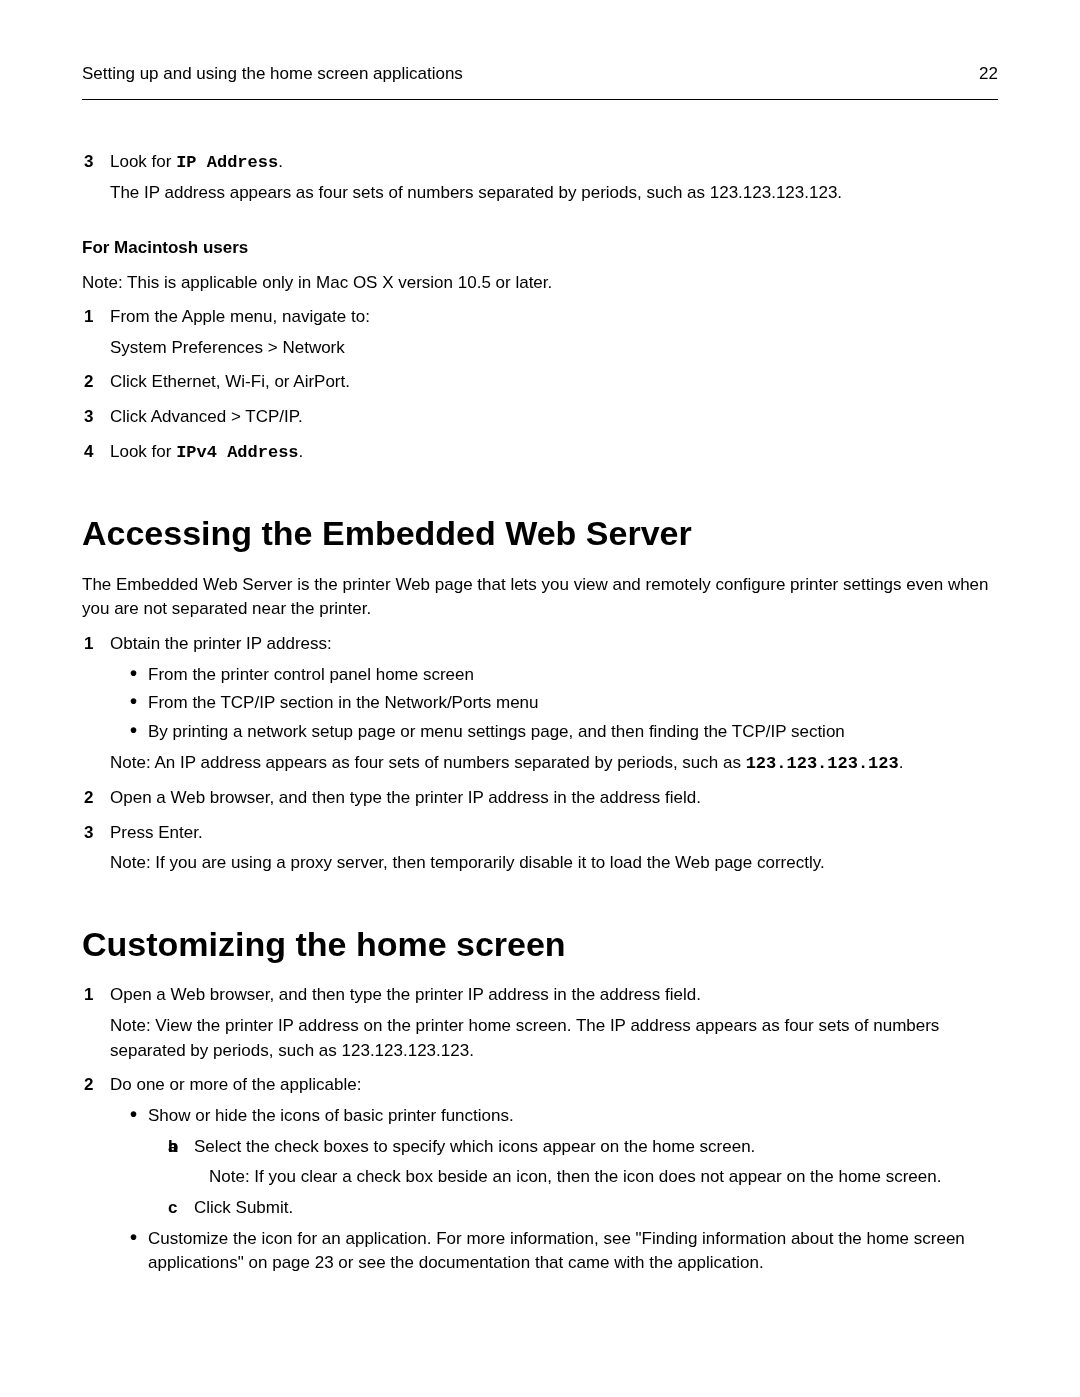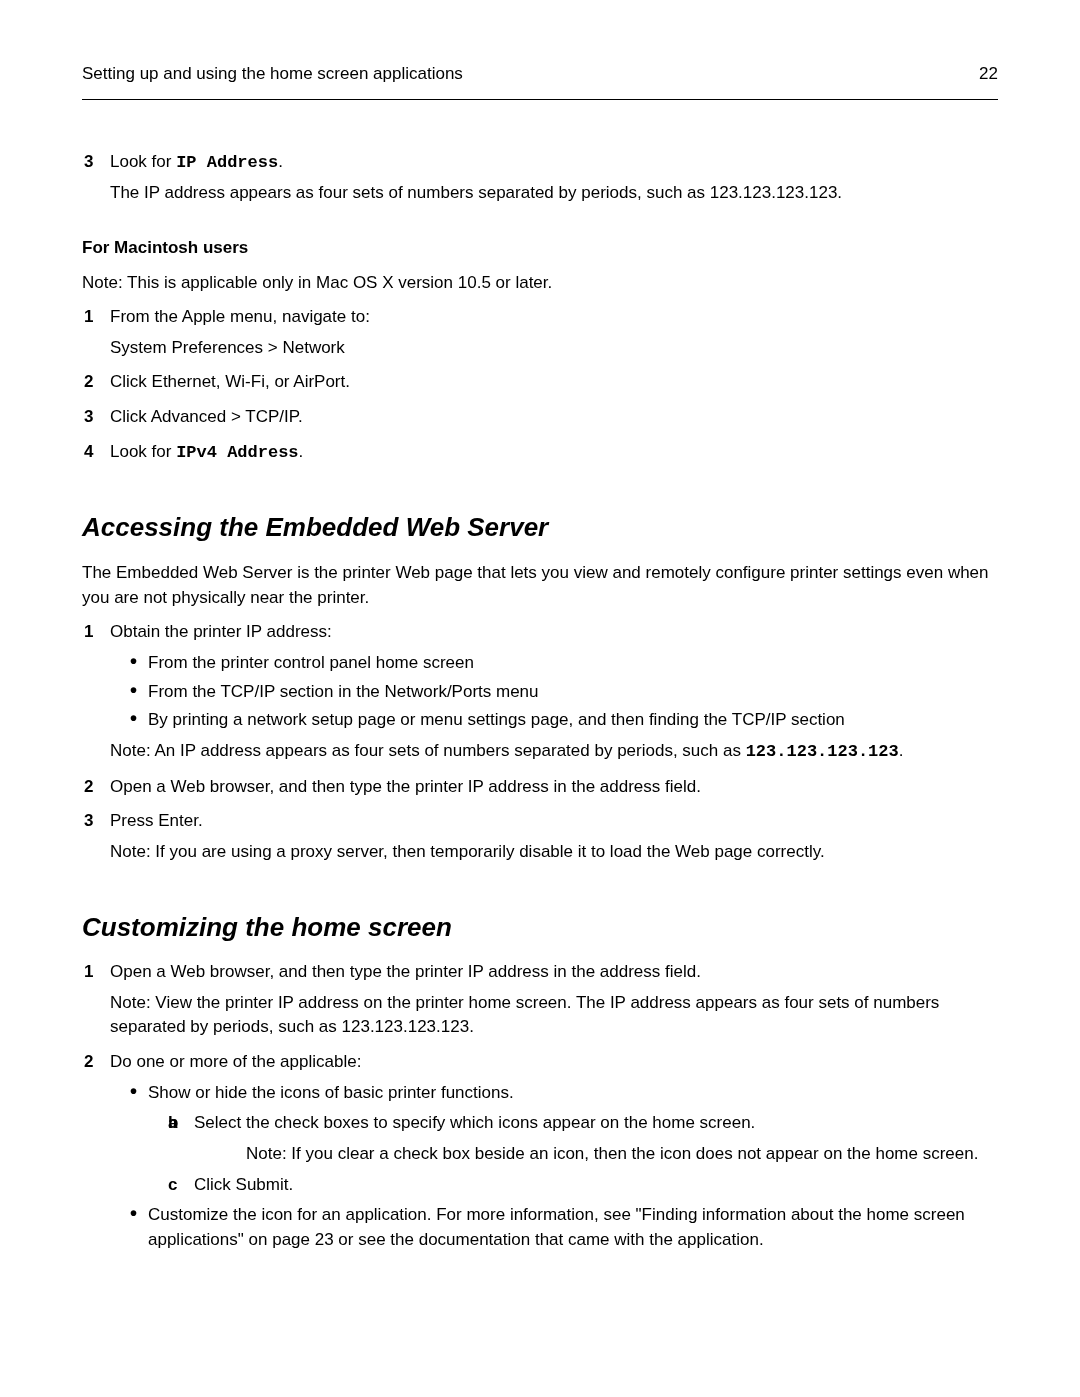--- a/index.html
+++ b/index.html
@@ -16,24 +16,23 @@
     display: flex;
     justify-content: space-between;
     align-items: baseline;
     border-bottom: 1px solid #000;
     padding-bottom: 12px;
     margin-bottom: 50px;
   }
   .header-title { font-size: 17px; }
   .header-page { font-size: 17px; }
   h2 {
-    font-size: 26px;
+    font-size: 34px;
     font-weight: 700;
     margin: 44px 0 14px 0;
-    font-style: italic;
   }
   h3 {
     font-size: 17px;
     font-weight: 700;
     margin: 30px 0 10px 0;
   }
   p { margin: 8px 0; }
   ol.numlist {
     list-style: none;
     padding: 0;
@@ -85,21 +84,21 @@
     line-height: 1.2;
     font-weight: 700;
   }
   .mono {
     font-family: "Courier New", Courier, monospace;
     font-weight: 700;
     font-size: 17px;
   }
   .b { font-weight: 400; }
   .sub-para { margin: 6px 0 6px 0; }
-  .indent-note { margin: 6px 0 6px 52px; }
+  .indent-note { margin: 6px 0 6px 15px; }
 </style>
 </head>
 <body>
 
 <div class="header">
   <span class="header-title">Setting up and using the home screen applications</span>
   <span class="header-page">22</span>
 </div>
 
 <ol class="numlist">
@@ -141,21 +140,21 @@
   <li>
     <span class="num">4</span>
     <span>
       <span>Look for </span><span class="mono">IPv4 Address</span><span>.</span>
     </span>
   </li>
 </ol>
 
 <h2>Accessing the Embedded Web Server</h2>
 
-<p>The Embedded Web Server is the printer Web page that lets you view and remotely configure printer settings even when you are not physically near the printer.</p>
+<p>The Embedded Web Server is the printer Web page that lets you view and remotely configure printer settings even when you are not separated near the printer.</p>
 
 <ol class="numlist">
   <li>
     <span class="num">1</span>
     <span>Obtain the printer IP address:</span>
     <ul class="bullets">
       <li>From the printer control panel home screen</li>
       <li>From the TCP/IP section in the Network/Ports menu</li>
       <li>By printing a network setup page or menu settings page, and then finding the TCP/IP section</li>
     </ul>

